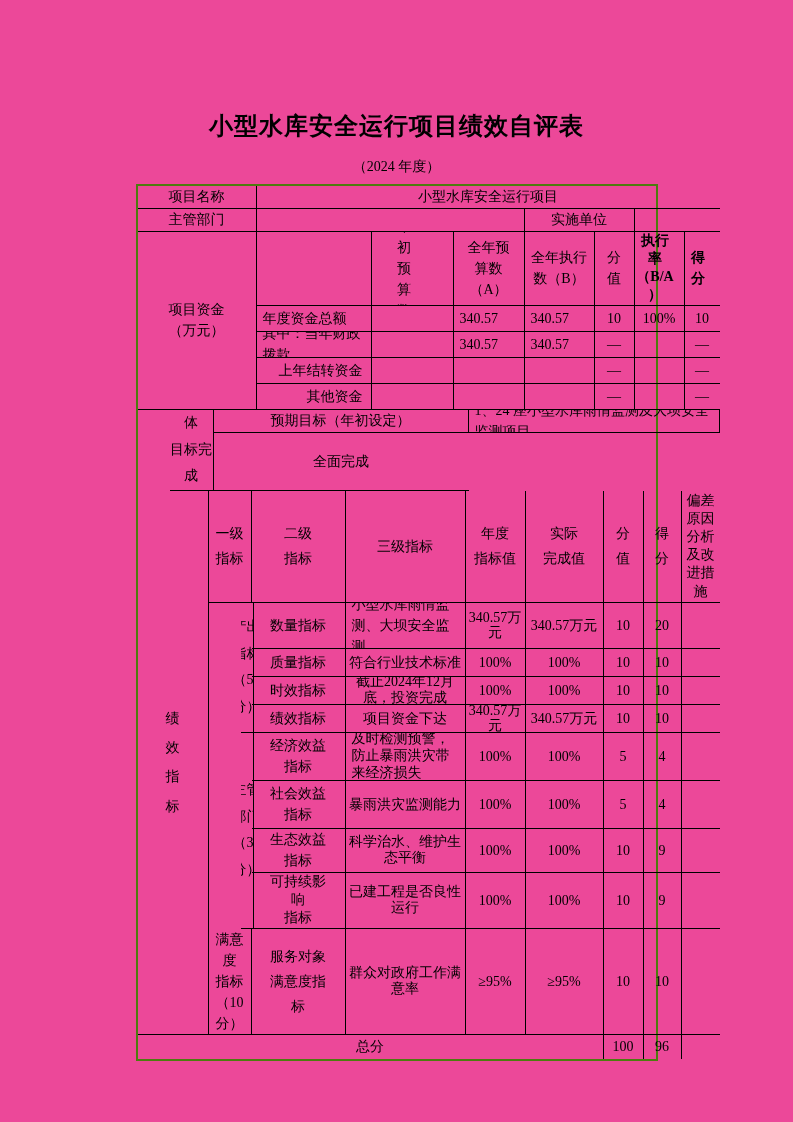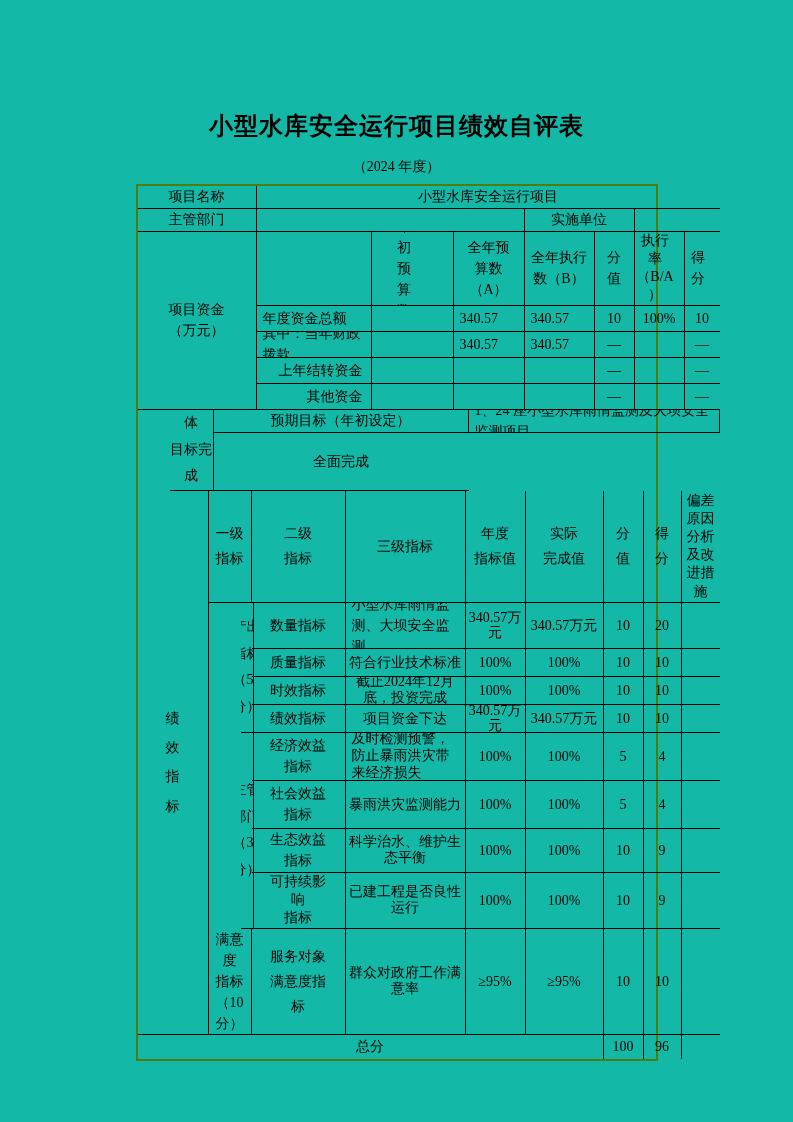--- a/index.html
+++ b/index.html
@@ -1,17 +1,17 @@
 <!DOCTYPE html>
 <html><head>
 <meta charset="utf-8">
 <style>
   html,body{margin:0;padding:0;background:#888;}
   .page{
-    width:793px;height:1122px;background:#14b8a6;margin:0 auto;
+    width:793px;height:1122px;background:#ec4899;margin:0 auto;
     font-family:"Liberation Serif","DejaVu Serif",serif;color:#000;
     padding-top:112px;box-sizing:border-box;
   }
   .title{
     text-align:center;font-family:"Liberation Sans","DejaVu Sans",sans-serif;
     font-weight:bold;font-size:24px;line-height:1.2;letter-spacing:1px;
   }
   .subtitle{text-align:center;font-size:14px;margin-top:17px;}
   .tbl{width:522px;margin:8px auto 0;border:2px solid #4d7c0f;box-sizing:border-box;}
   .sec{display:grid;}
@@ -26,21 +26,21 @@
     border-right:1px solid #000;border-bottom:1px solid #000;
     display:flex;align-items:center;justify-content:center;
     text-align:center;white-space:pre-line;font-size:14px;line-height:1.5;
     overflow:hidden;box-sizing:border-box;
   }
   .nr{border-right:none;} .nb{border-bottom:none;}
   .al{justify-content:flex-start;text-align:left;padding-left:6px;}
   .ar{justify-content:flex-end;text-align:right;padding-right:8px;}
   .px5{padding-left:5px;padding-right:5px;}
   .px6{padding-left:6px;padding-right:6px;}
-  .px8{padding-right:8px;}
+  .px8{padding-right:8px;font-weight:bold;}
   .px10{padding-left:10px;padding-right:10px;}
   .px14{padding-left:14px;padding-right:14px;}
   .px20{padding-left:20px;padding-right:36px;}
   .px28{padding-left:28px;padding-right:28px;}
   .fs12{font-size:14px;}
   .lh10{line-height:1.1;}
   .lh115{line-height:1.2;}
   .lh125{line-height:1.3;}
   .lh13{line-height:1.3;}
   .lh15{line-height:1.5;}

